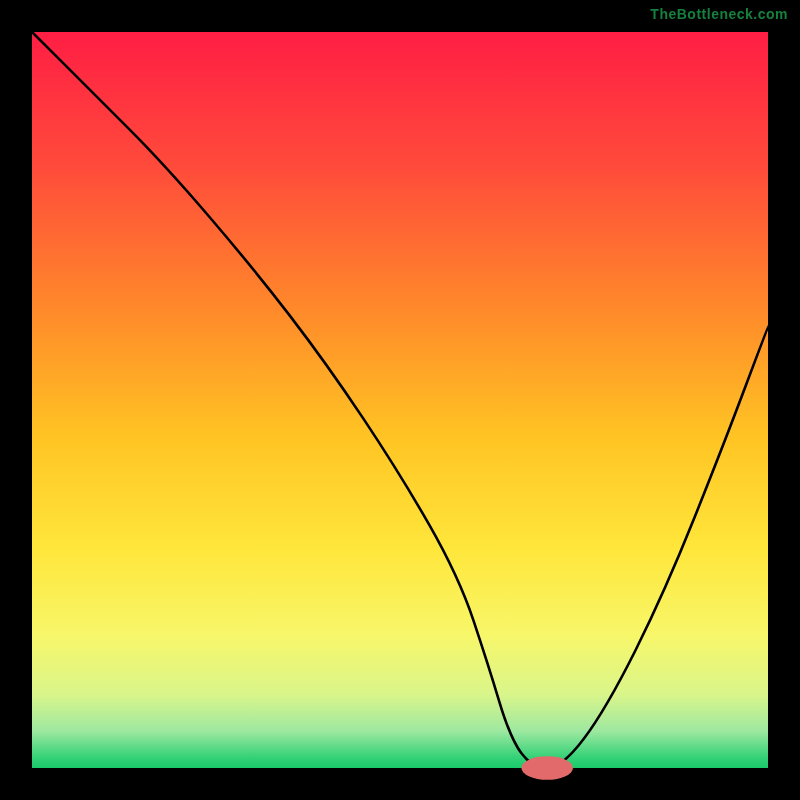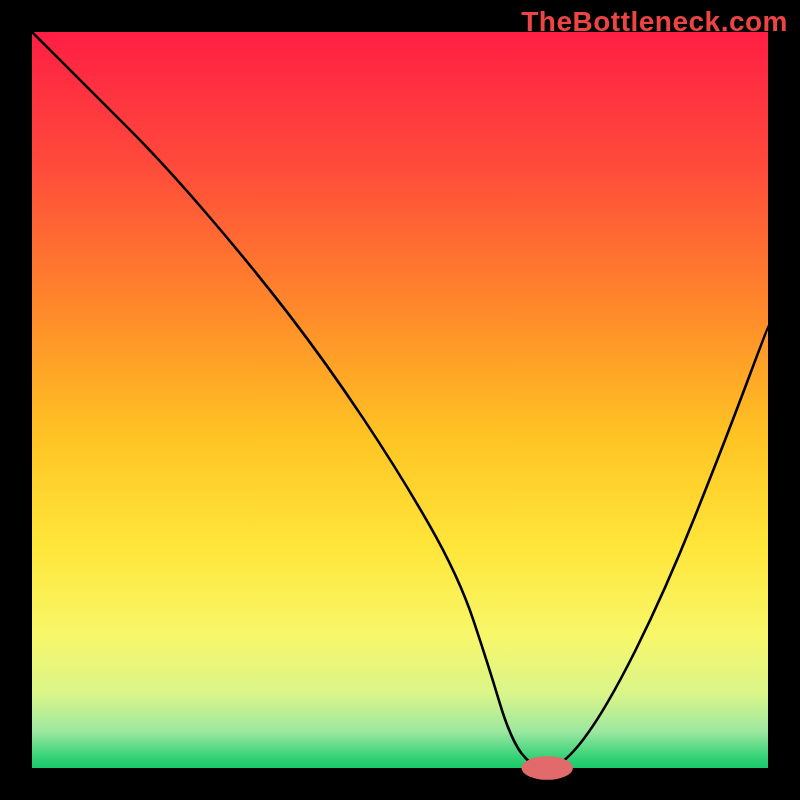--- a/index.html
+++ b/index.html
@@ -14,22 +14,22 @@
   .frame {
     position: relative;
     width: 800px;
     height: 800px;
     background: #000;
   }
   .watermark {
     position: absolute;
     top: 6px;
     right: 12px;
-    color: #ef4444;
-    font-size: 28px;
+    color: #15803d;
+    font-size: 14px;
     font-weight: 600;
     letter-spacing: 0.5px;
     z-index: 20;
   }
   svg {
     position: absolute;
     top: 0;
     left: 0;
   }
 </style>

